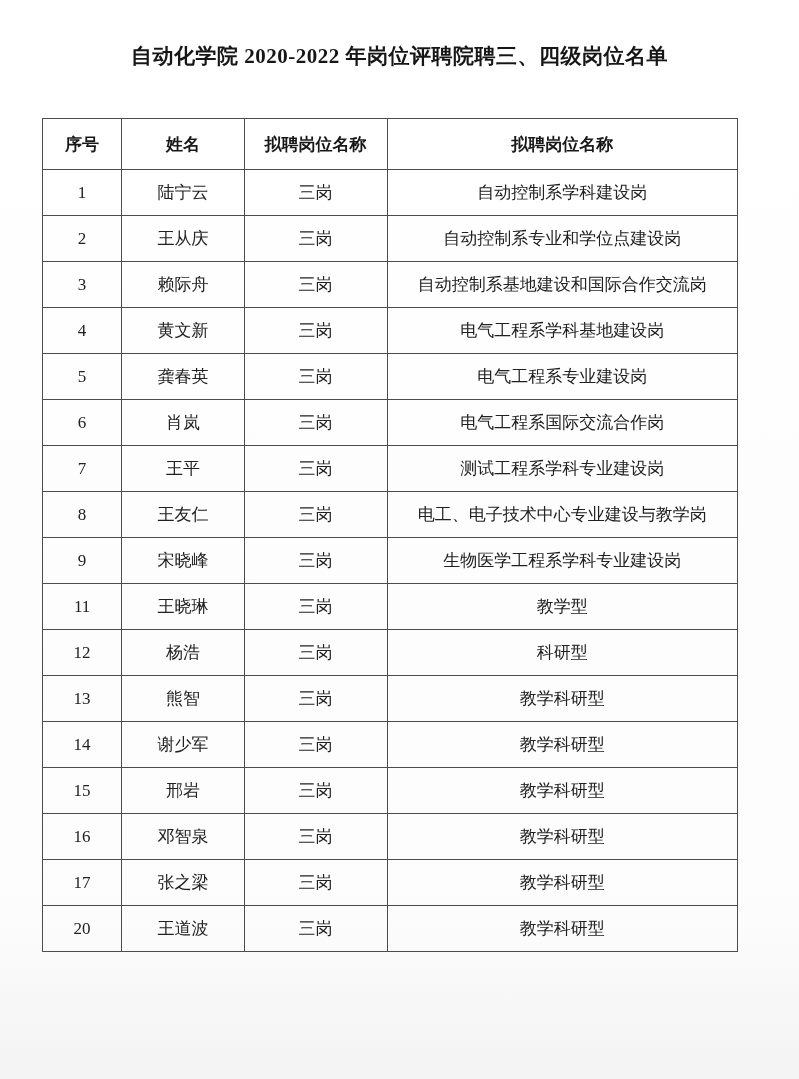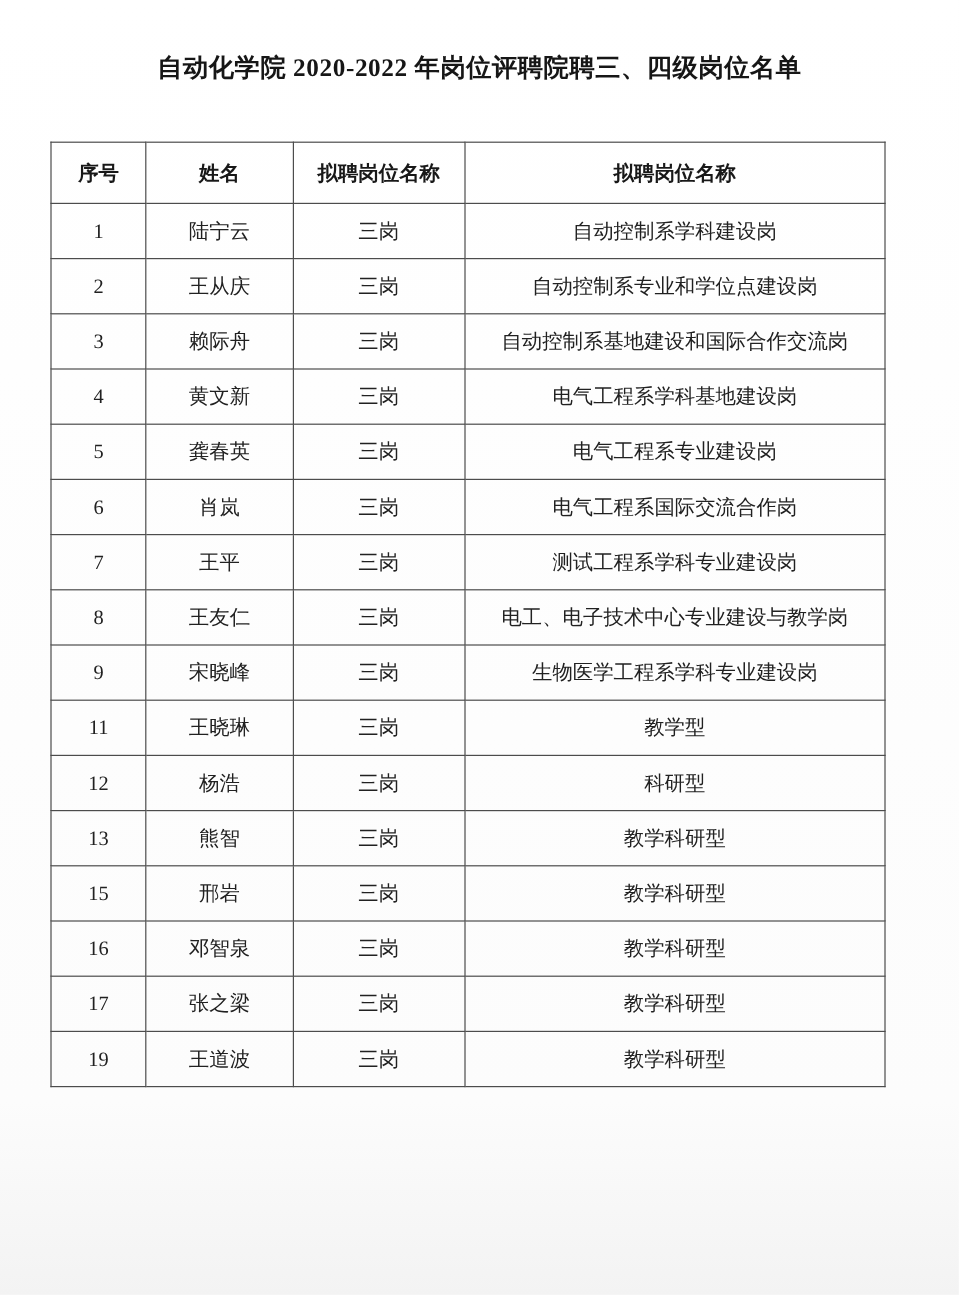--- a/index.html
+++ b/index.html
@@ -152,39 +152,45 @@
           <td>三岗</td>
           <td>科研型</td>
         </tr>
         <tr>
           <td>13</td>
           <td>熊智</td>
           <td>三岗</td>
           <td>教学科研型</td>
         </tr>
         <tr>
+          <td>14</td>
+          <td>谢少军</td>
+          <td>三岗</td>
+          <td>教学科研型</td>
+        </tr>
+        <tr>
           <td>15</td>
           <td>邢岩</td>
           <td>三岗</td>
           <td>教学科研型</td>
         </tr>
         <tr>
           <td>16</td>
           <td>邓智泉</td>
           <td>三岗</td>
           <td>教学科研型</td>
         </tr>
         <tr>
           <td>17</td>
           <td>张之梁</td>
           <td>三岗</td>
           <td>教学科研型</td>
         </tr>
         <tr>
-          <td>19</td>
+          <td>20</td>
           <td>王道波</td>
           <td>三岗</td>
           <td>教学科研型</td>
         </tr>
       </tbody>
   </table>
 
 </div>
 
 </body></html>

